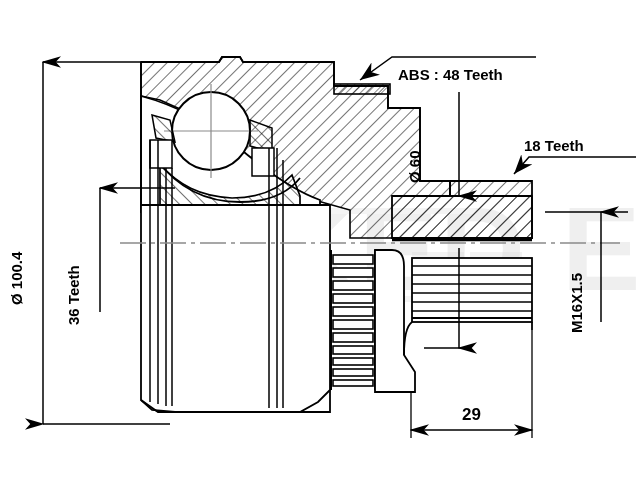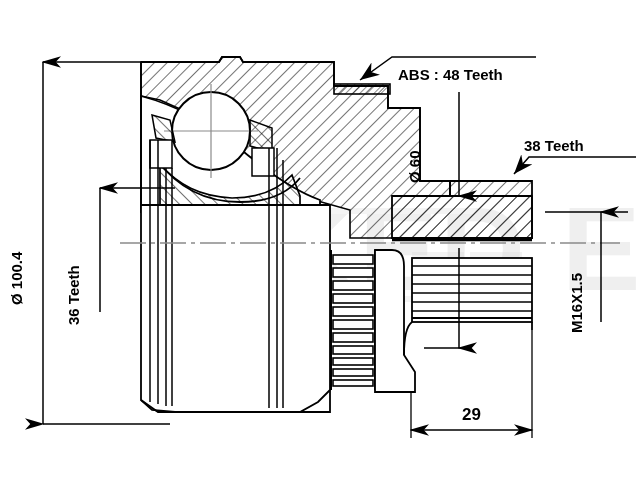--- a/index.html
+++ b/index.html
@@ -243,21 +243,21 @@
 
     <g stroke="#000" fill="none">
       <path d="M636,157 L529,157 L514,174" stroke-width="1.5" marker-end="url(#arrLead)"></path>
     </g>
   </svg>
 
   <div class="dim-label" style="left:398px; top:36px; font-size:15px;margin-top:31px;">ABS : 48 Teeth</div>
 
   <div class="dim-label rot90" style="left:422px; top:168px; font-size:15px;">Ø 60</div>
 
-  <div class="dim-label" style="left:524px; top:138px; font-size:15px;">38 Teeth</div>
+  <div class="dim-label" style="left:524px; top:138px; font-size:15px;">18 Teeth</div>
 
   <div class="dim-label rot90" style="left:24px; top:290px; font-size:15px;">Ø 100.4</div>
 
   <div class="dim-label rot90" style="left:81px; top:310px; font-size:15px;">36 Teeth</div>
 
   <div class="dim-label rot90" style="left:584px; top:318px; font-size:15px;">M16X1.5</div>
 
   <div class="dim-label" style="left:462px; top:406px; font-size:17px;">29</div>
 
 </div>

